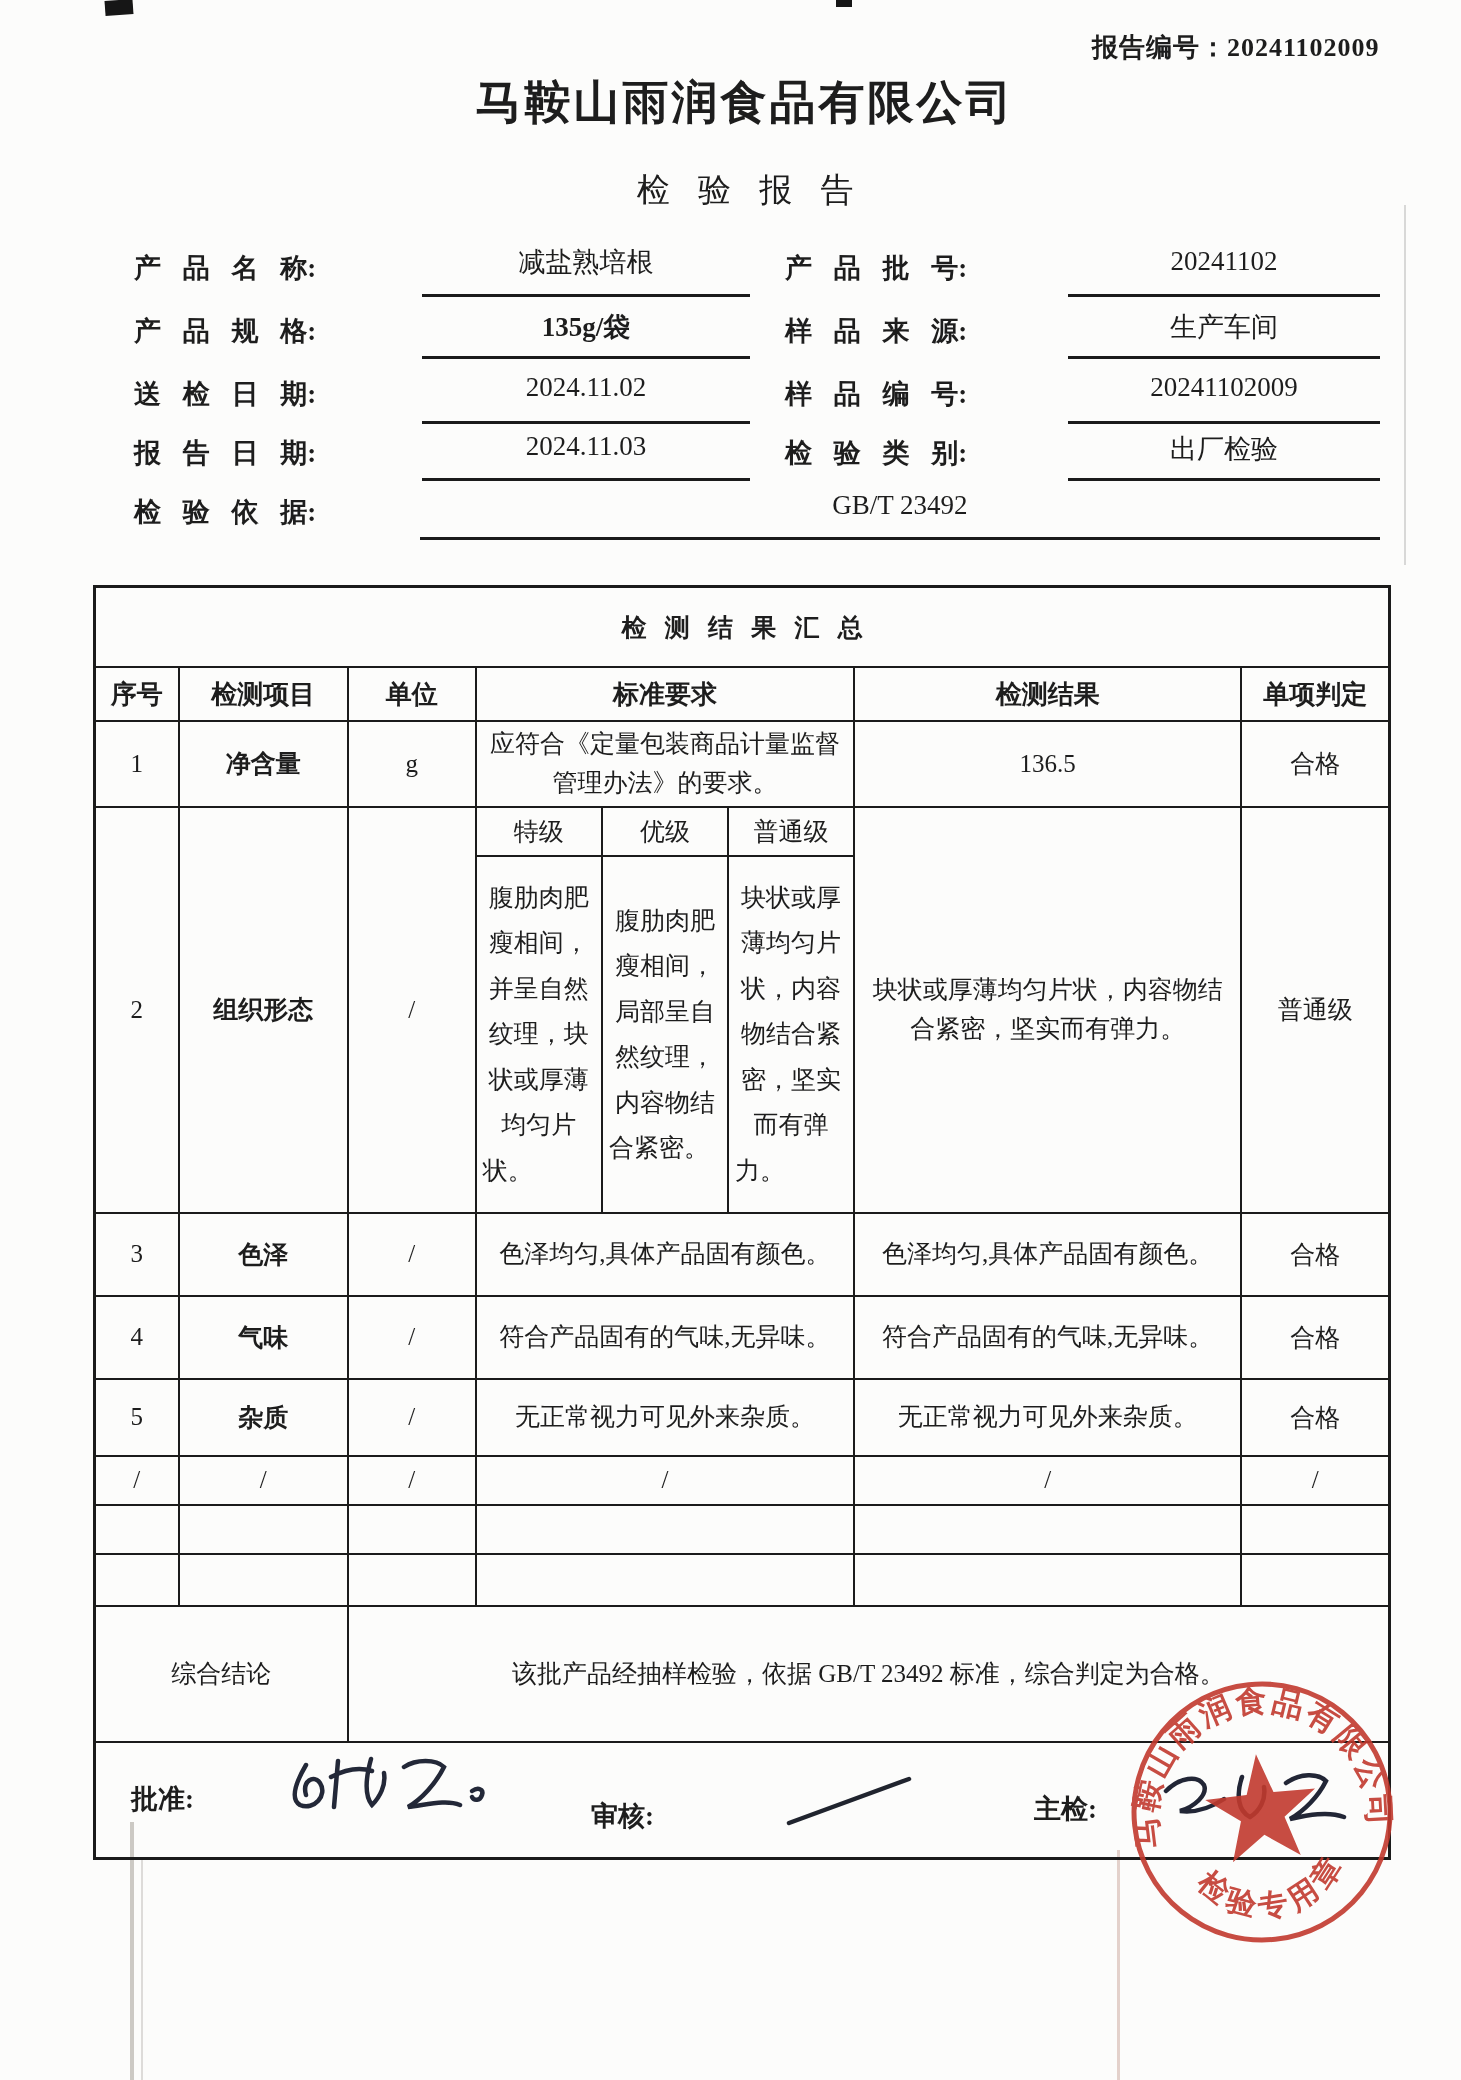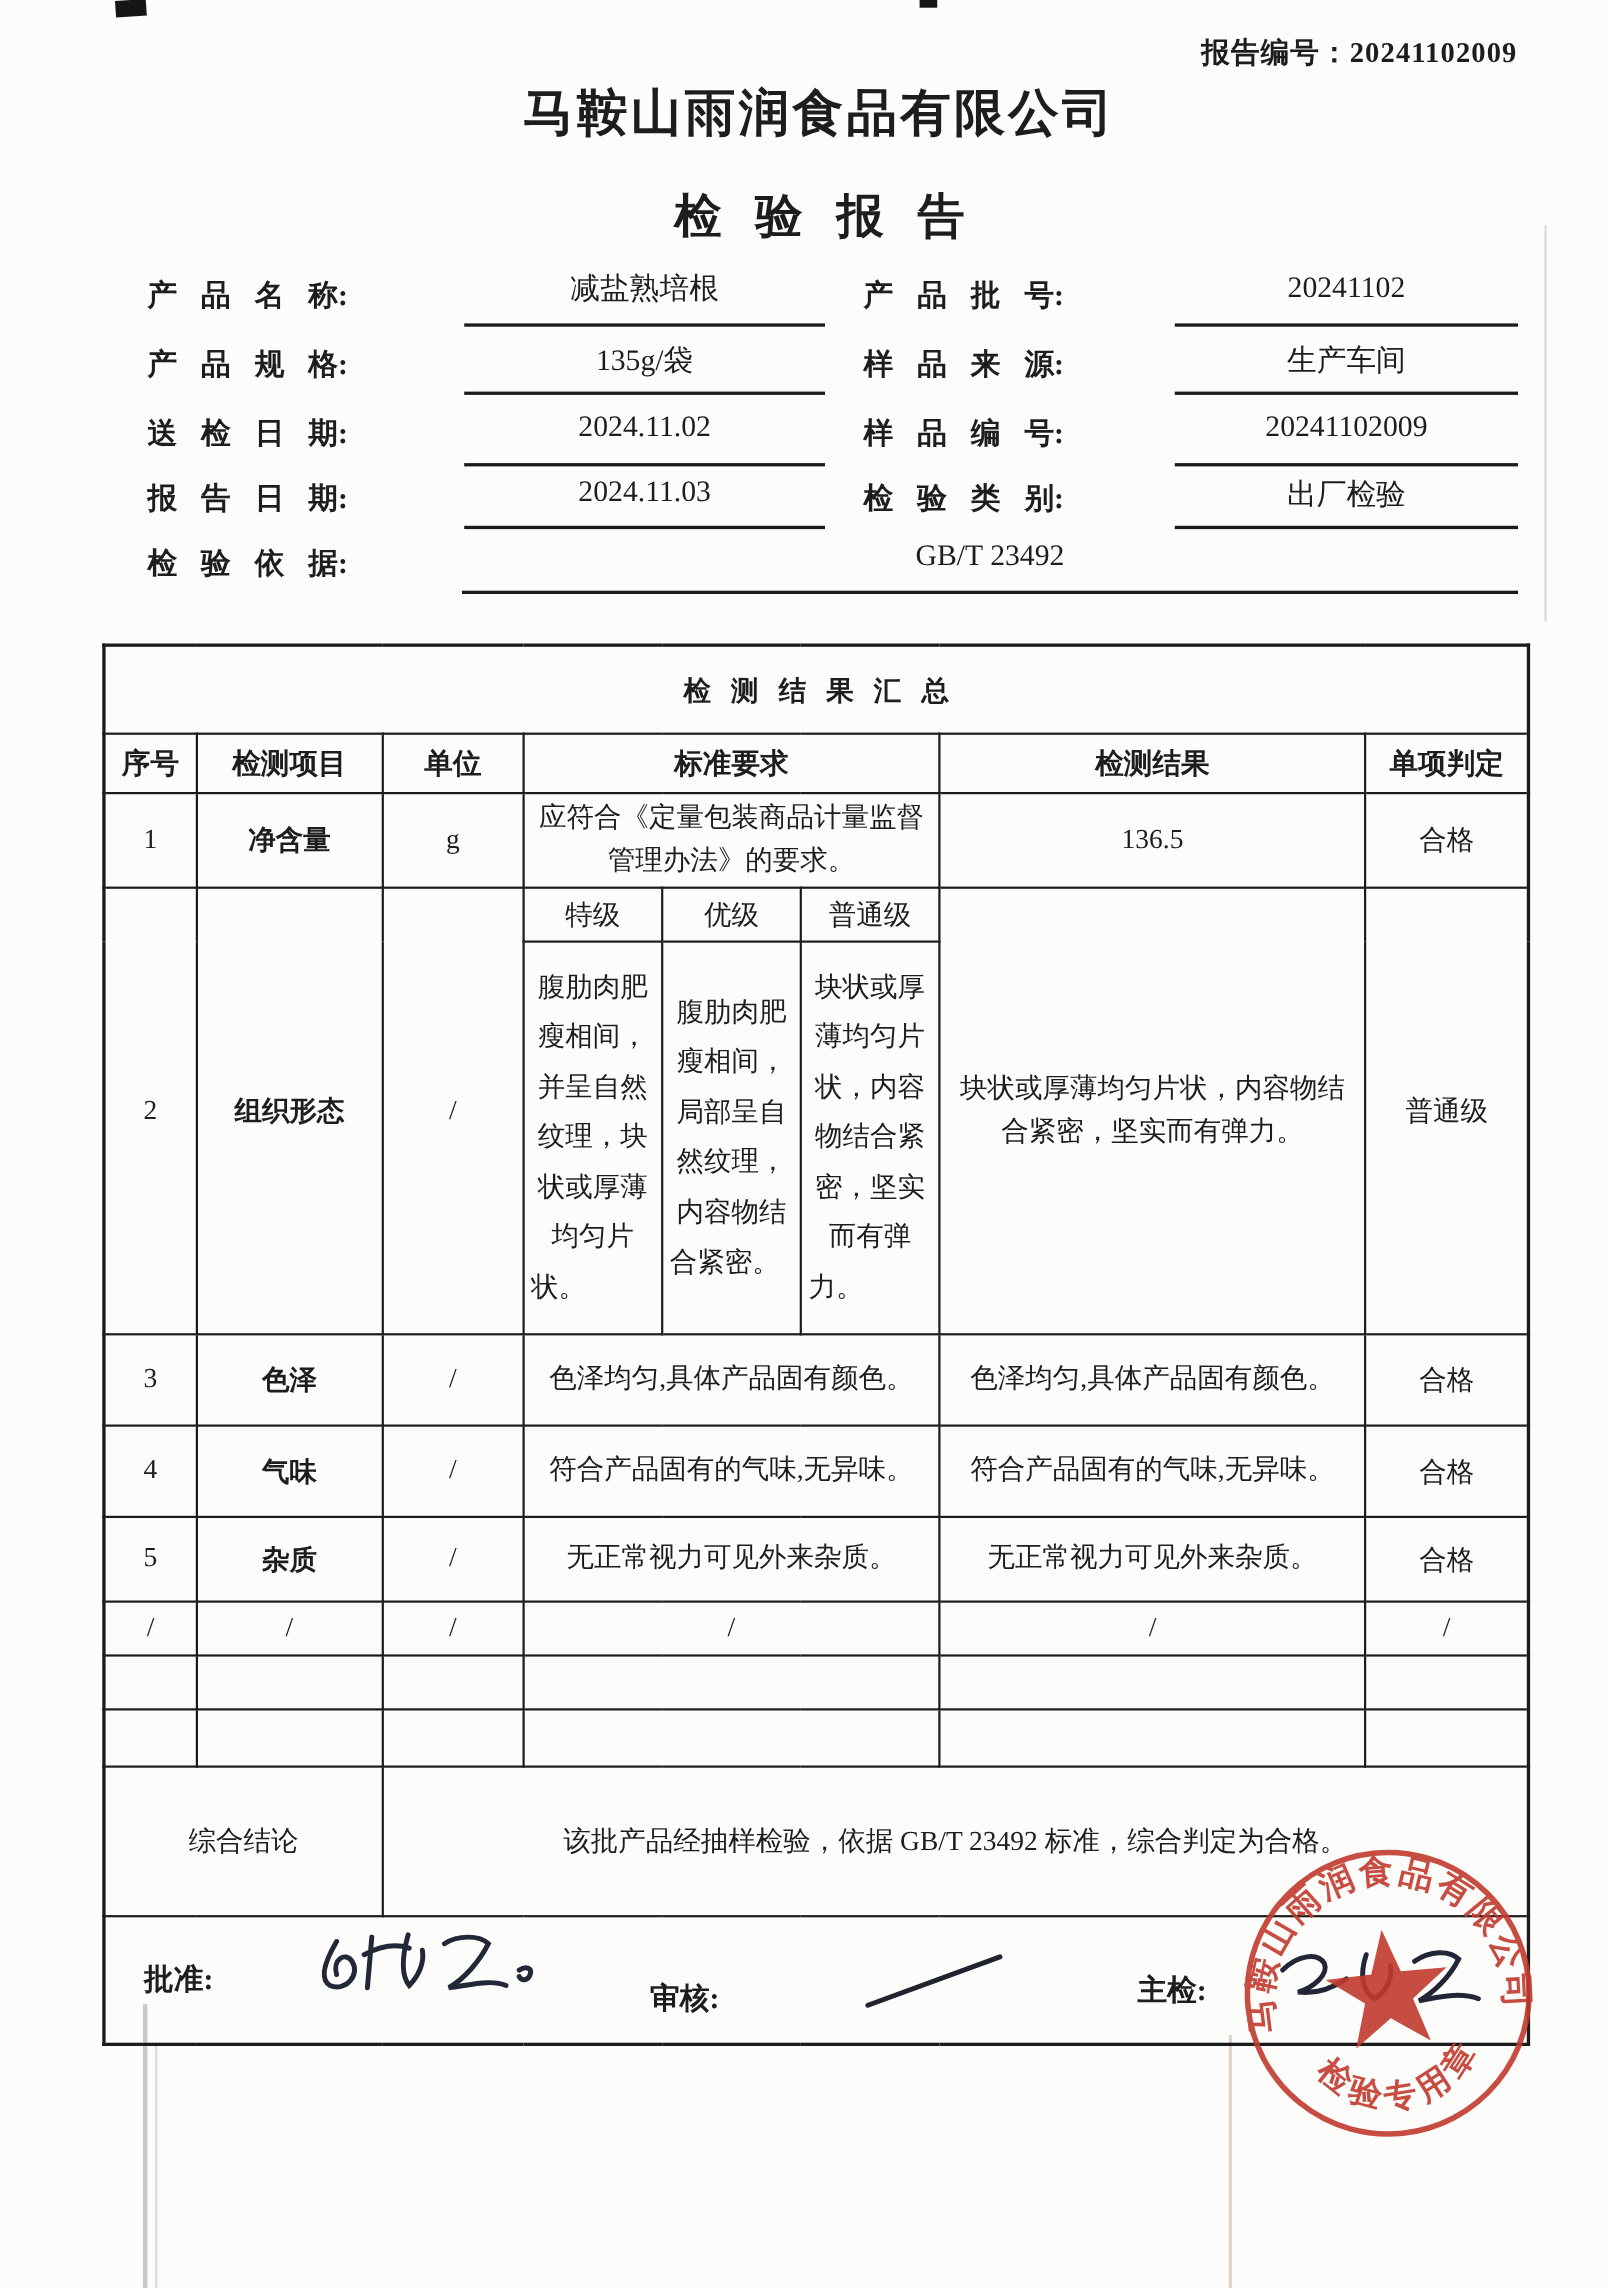--- a/index.html
+++ b/index.html
@@ -5,21 +5,21 @@
   html,body{margin:0;padding:0;}
   body{
     width:1461px;height:2080px;position:relative;overflow:hidden;
     background:#fcfcfb;color:#1d1d1d;
     font-family:"Liberation Serif","DejaVu Serif",serif;
   }
   
   .report-no{position:absolute;left:1092px;top:30px;font-size:26px;font-weight:bold;letter-spacing:1px;}
   .center-line{position:absolute;left:30px;width:1430px;text-align:center;}
   .company{top:72px;font-size:46px;font-weight:bold;letter-spacing:3px;}
-  .doc-title{top:168px;font-size:43px;font-weight:bold;white-space:pre;word-spacing:20px;}
+  .doc-title{top:168px;font-size:33px;font-weight:normal;white-space:pre;word-spacing:20px;}
   
   .flabel{position:absolute;font-size:27px;font-weight:bold;white-space:pre;word-spacing:15px;}
   .fvalue{position:absolute;font-size:27px;text-align:center;}
   .fvalue.lcol{left:422px;width:328px;}
   .fvalue.rcol{left:1068px;width:312px;}
   .flabel.lcol{left:134px;}
   .flabel.rcol{left:785px;}
   .uline{position:absolute;height:3px;background:#1b1b1b;}
   .uline.lcol{left:422px;width:328px;}
   .uline.rcol{left:1068px;width:312px;}
@@ -68,21 +68,21 @@
 <div class="center-line doc-title">检 验 报 告</div>
 
 <span class="flabel lcol" style="top:250px;">产 品 名 称:</span>
 <span class="fvalue lcol" style="top:244px;">减盐熟培根</span>
 <div class="uline lcol" style="top:294px;"></div>
 <span class="flabel rcol" style="top:250px;">产 品 批 号:</span>
 <span class="fvalue rcol" style="top:246px;">20241102</span>
 <div class="uline rcol" style="top:294px;"></div>
 
 <span class="flabel lcol" style="top:313px;">产 品 规 格:</span>
-<span class="fvalue lcol" style="top:309px;">135g/袋</span>
+<span class="fvalue lcol" style="top:309px;font-weight:bold;">135g/袋</span>
 <div class="uline lcol" style="top:356px;"></div>
 <span class="flabel rcol" style="top:313px;">样 品 来 源:</span>
 <span class="fvalue rcol" style="top:309px;">生产车间</span>
 <div class="uline rcol" style="top:356px;"></div>
 
 <span class="flabel lcol" style="top:376px;">送 检 日 期:</span>
 <span class="fvalue lcol" style="top:372px;">2024.11.02</span>
 <div class="uline lcol" style="top:421px;"></div>
 <span class="flabel rcol" style="top:376px;">样 品 编 号:</span>
 <span class="fvalue rcol" style="top:372px;">20241102009</span>

